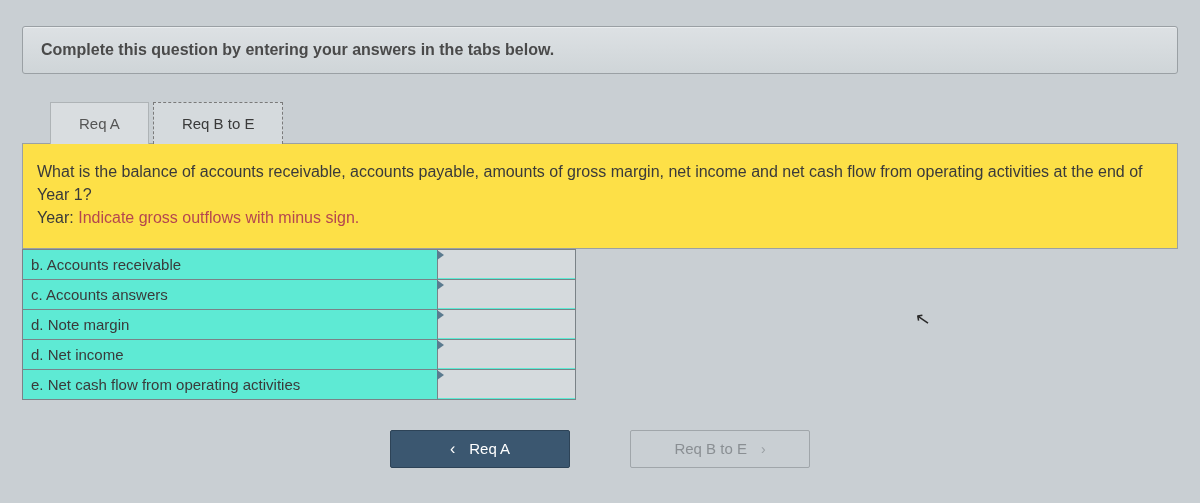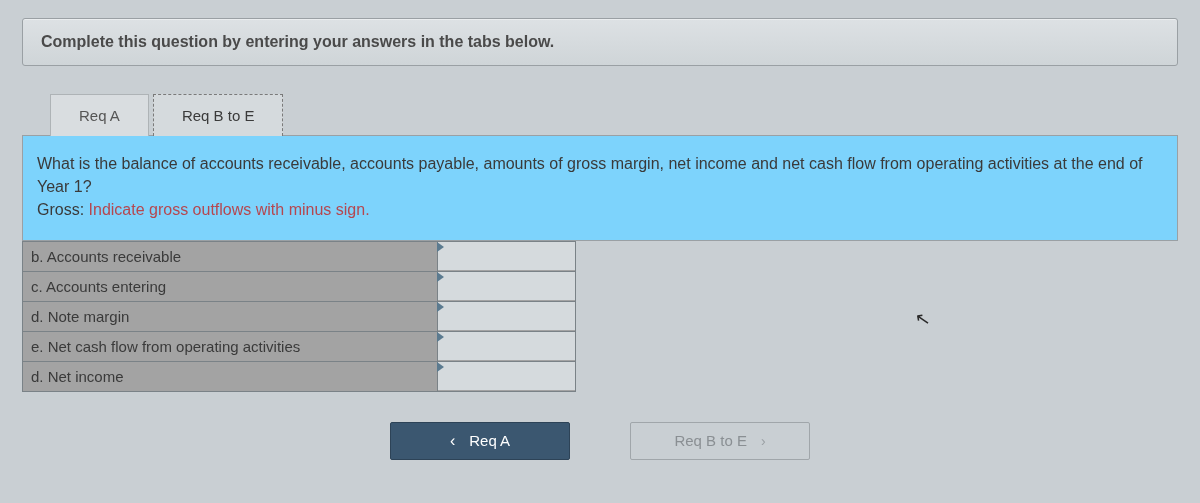--- a/index.html
+++ b/index.html
@@ -9,21 +9,21 @@
     }
     body {
       font-family: Arial, Helvetica, sans-serif;
       background: #c9cfd3;
       width: 1200px;
       height: 503px;
       overflow: hidden;
       position: relative;
     }
     .container {
-      padding: 18px 22px;
+      padding: 26px 22px;
     }
     .instruction-bar {
       background: linear-gradient(to bottom, #dde1e4, #cfd5d8);
       border: 1px solid #9aa0a4;
       border-radius: 3px;
       padding: 14px 18px;
       margin-bottom: 28px;
       box-shadow: inset 0 1px 0 rgba(255,255,255,0.4);
     }
     .instruction-text {
@@ -54,21 +54,21 @@
       color: #555;
     }
     .tab.active {
       background: #d5dadd;
       border: 1px dashed #7a7a7a;
       border-bottom: none;
       margin-left: 4px;
     }
     .content-panel {
       border: 1px solid #9aa0a4;
-      background: #7dd3fc;
+      background: #fde047;
       padding: 16px 14px 18px 14px;
       margin-top: -1px;
       position: relative;
       z-index: 1;
     }
     .question-text {
       font-size: 16px;
       color: #3a3a3a;
       line-height: 1.45;
     }
@@ -79,21 +79,21 @@
     .table-area {
       margin-top: 0;
     }
     table {
       border-collapse: collapse;
     }
     td {
       border: 1px solid #7a8287;
       font-size: 15px;
       color: #3a3a3a;
-      background: #a3a3a3;
+      background: #5eead4;
       vertical-align: middle;
     }
     .label-cell {
       width: 415px;
       padding: 5px 8px;
       height: 30px;
     }
     .input-cell {
       width: 138px;
       padding: 0;
@@ -176,57 +176,57 @@
       <span>Req A</span>
     </div>
     <div class="tab active">
       <span>Req B to E</span>
     </div>
   </div>
 
   <div class="content-panel">
     <div class="question-text">What is the balance of accounts receivable, accounts payable, amounts of gross margin, net income and net cash flow from operating activities at the end of Year 1?</div>
     <div>
-      <span class="question-text">Gross: </span><span class="note-text">Indicate gross outflows with minus sign.</span>
+      <span class="question-text">Year: </span><span class="note-text">Indicate gross outflows with minus sign.</span>
     </div>
   </div>
 
   <div class="table-area">
     <table>
       <tbody>
           <tr>
         <td class="label-cell">b. Accounts receivable</td>
         <td class="input-cell">
           <span class="tri"></span>
           <input type="text" value="" style="">
         </td>
       </tr>
       <tr>
-        <td class="label-cell">c. Accounts entering</td>
+        <td class="label-cell">c. Accounts answers</td>
         <td class="input-cell">
           <span class="tri"></span>
           <input type="text" value="" style="">
         </td>
       </tr>
       <tr>
         <td class="label-cell">d. Note margin</td>
         <td class="input-cell">
           <span class="tri"></span>
           <input type="text" value="" style="">
         </td>
       </tr>
       <tr>
+        <td class="label-cell">d. Net income</td>
+        <td class="input-cell">
+          <span class="tri"></span>
+          <input type="text" value="" style="">
+        </td>
+      </tr>
+      <tr>
         <td class="label-cell">e. Net cash flow from operating activities</td>
-        <td class="input-cell">
-          <span class="tri"></span>
-          <input type="text" value="" style="">
-        </td>
-      </tr>
-      <tr>
-        <td class="label-cell">d. Net income</td>
         <td class="input-cell">
           <span class="tri"></span>
           <input type="text" value="" style="">
         </td>
       </tr>
     </tbody>
       </table>
   </div>
 
   <div class="nav-row">

